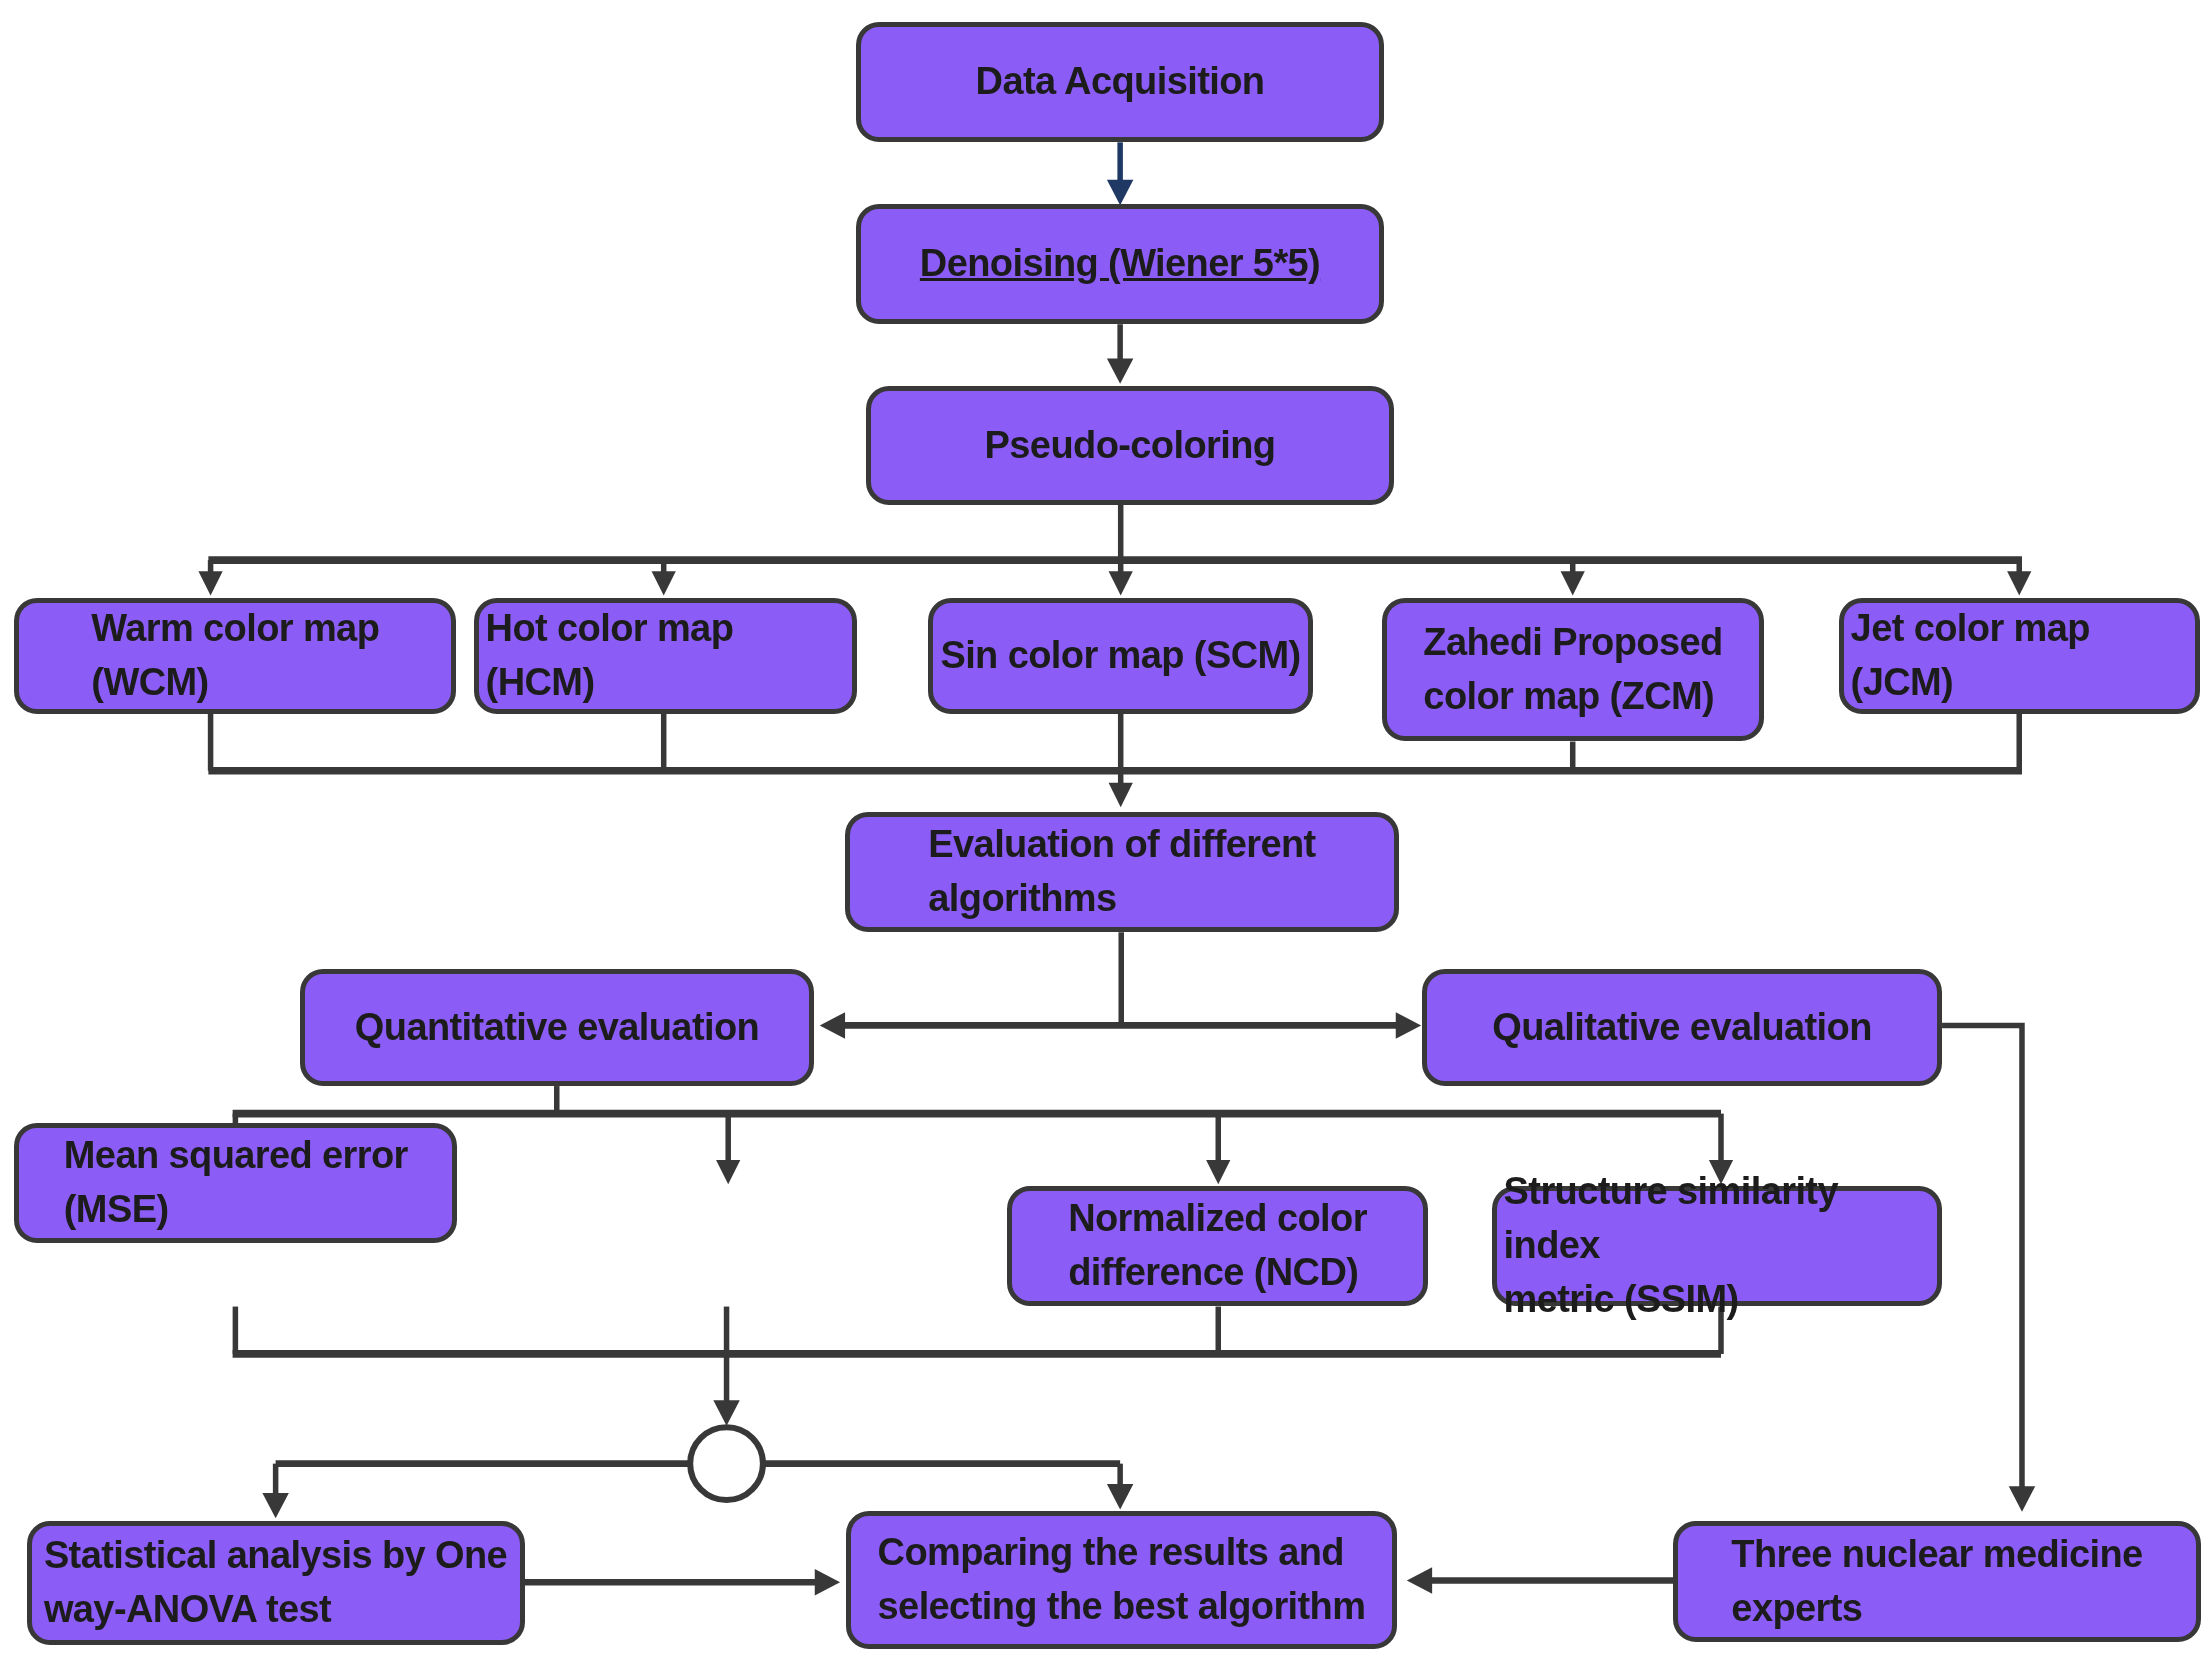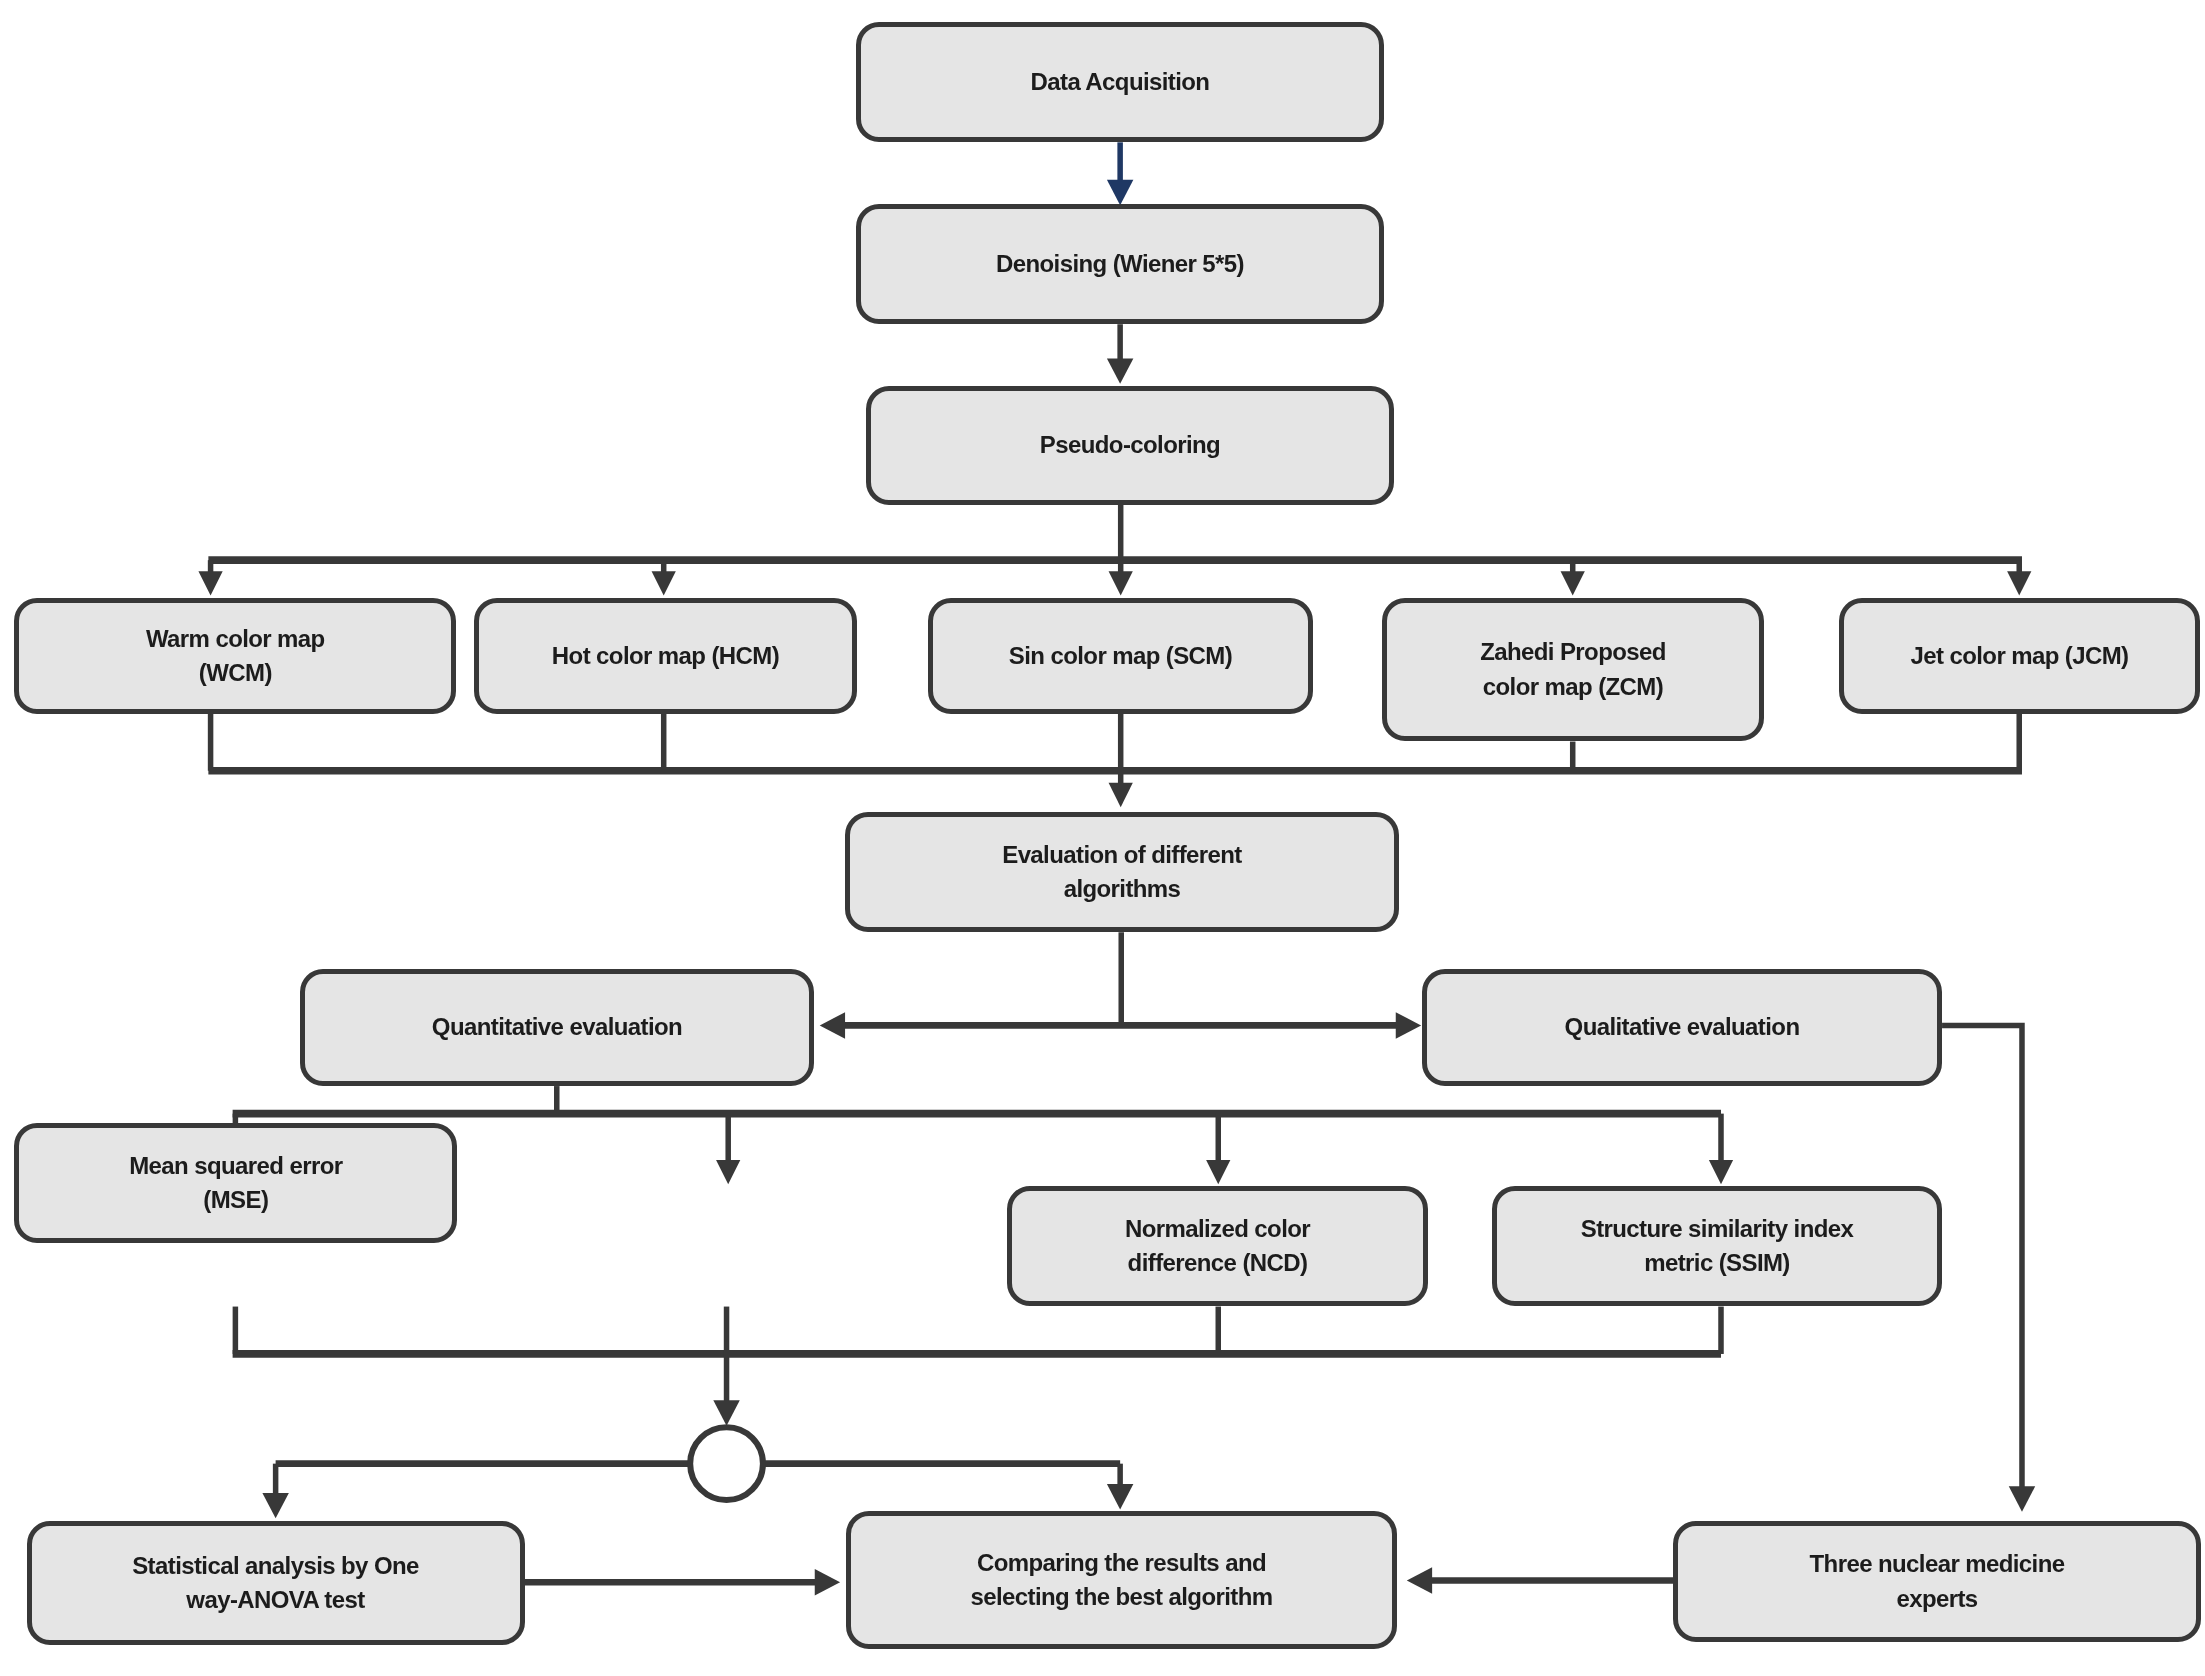--- a/index.html
+++ b/index.html
@@ -21,36 +21,35 @@
   .w10{stroke-width:10px;}
   .w12{stroke-width:12px;}
   .w14{stroke-width:14px;}
   .head{fill:var(--line);stroke:none;}
   .accent-edge{stroke:var(--accent);}
   .accent-head{fill:var(--accent);stroke:none;}
   .junction{fill:#ffffff;stroke:var(--line);stroke-width:11px;}
   .node{
     position:absolute;
     box-sizing:border-box;
-    background:#e5e5e5;
+    background:#8b5cf6;
     border:5.5px solid var(--line);
     border-radius:23px;
     display:flex;align-items:center;justify-content:center;
-    text-align:center;
     color:var(--txt);
     font-weight:bold;
-    font-size:24px;
+    font-size:38px;
     line-height:1.42;
     letter-spacing:-0.6px;
     white-space:pre-line;
     padding:0 6.6px;
   }
   
   .n-da  {left:856px;top:22px;  width:528px; height:120px;}
-  .n-de  {left:856px;top:204px; width:528px; height:120px;}
+  .n-de  {left:856px;top:204px; width:528px; height:120px;text-decoration:underline;}
   .n-pc  {left:856px;top:386px; width:528px; height:119px;margin-left:10px;}
   .n-wcm {left:14.3px;  top:598px;width:442px; height:116px;}
   .n-hcm {left:474px; top:598px;width:383px; height:116px;}
   .n-scm {left:928px;top:598px;width:385px; height:116px;}
   .n-zcm {left:1382px;top:598px;width:382px; height:143px;}
   .n-jcm {left:1839px;top:598px;width:361px; height:116px;}
   .n-ev  {left:845px;top:812px;width:554px;height:120px;}
   .n-qt  {left:300px; top:969px;width:514px; height:117px;}
   .n-ql  {left:1422px;top:969px;width:520px; height:117px;}
   .n-mse {left:14.3px;  top:1123px;width:443px; height:120px;}

